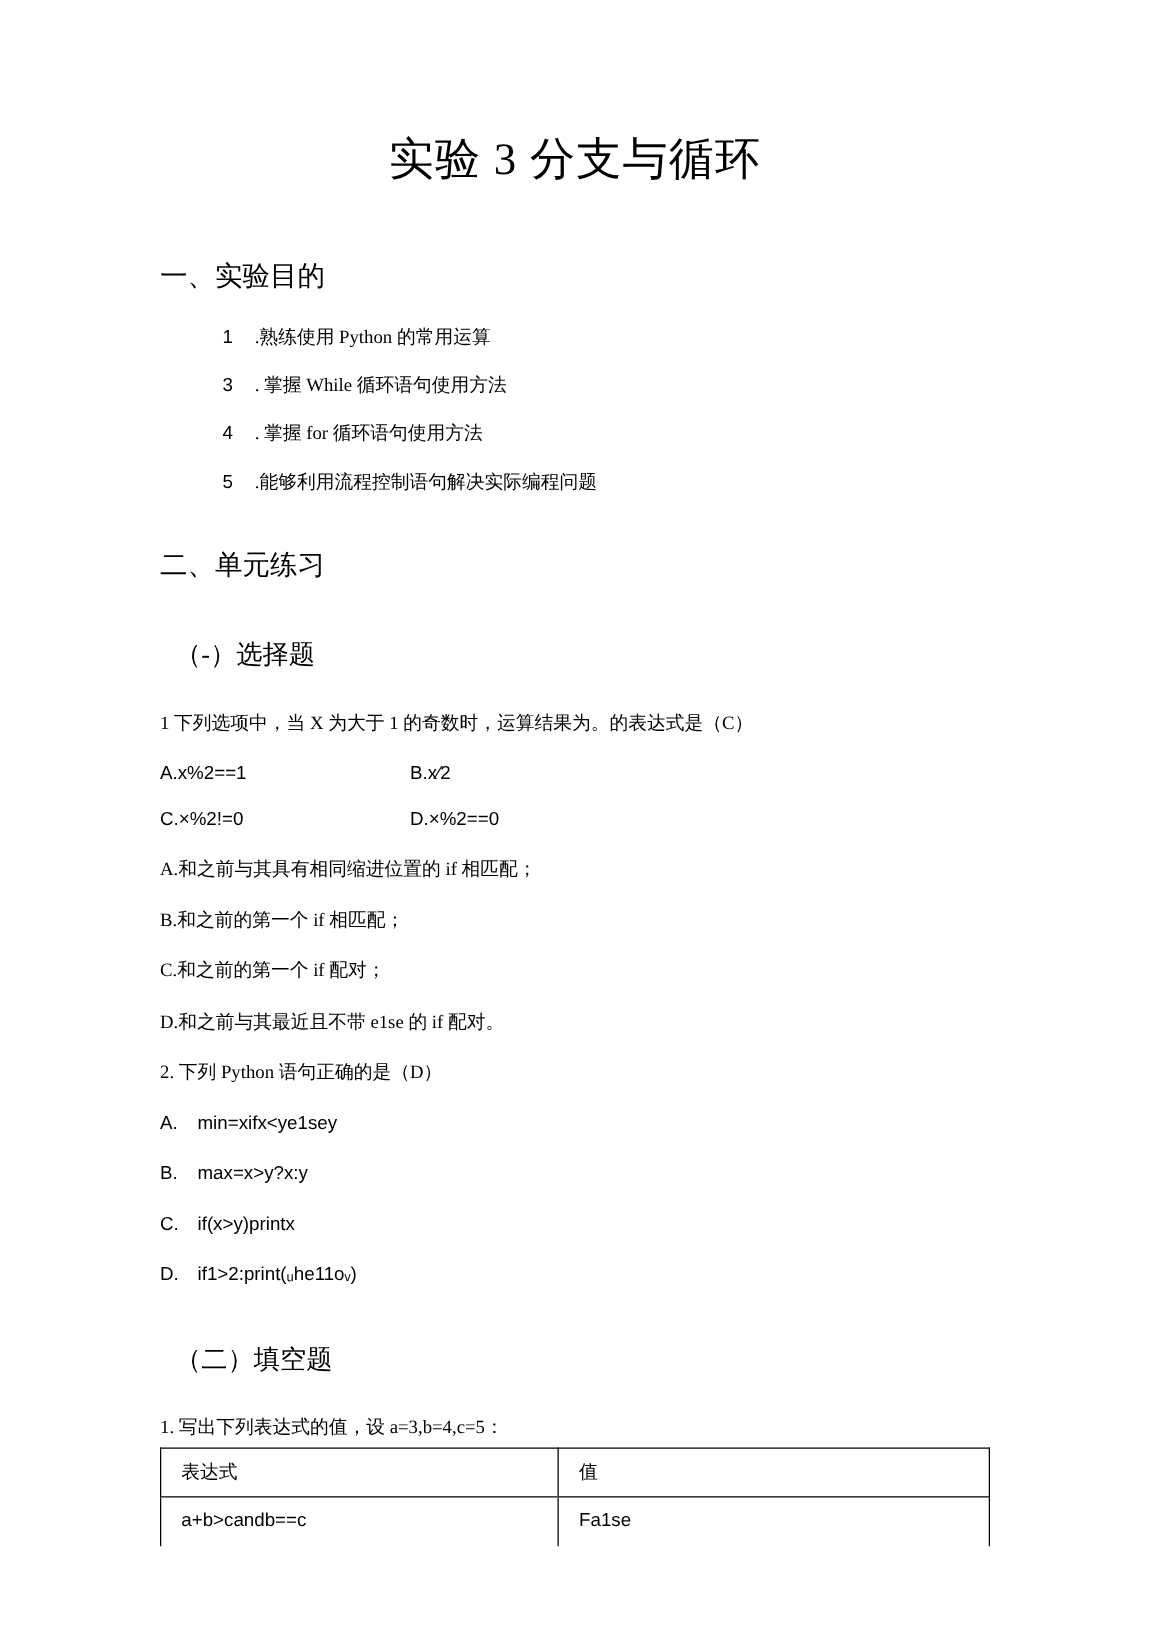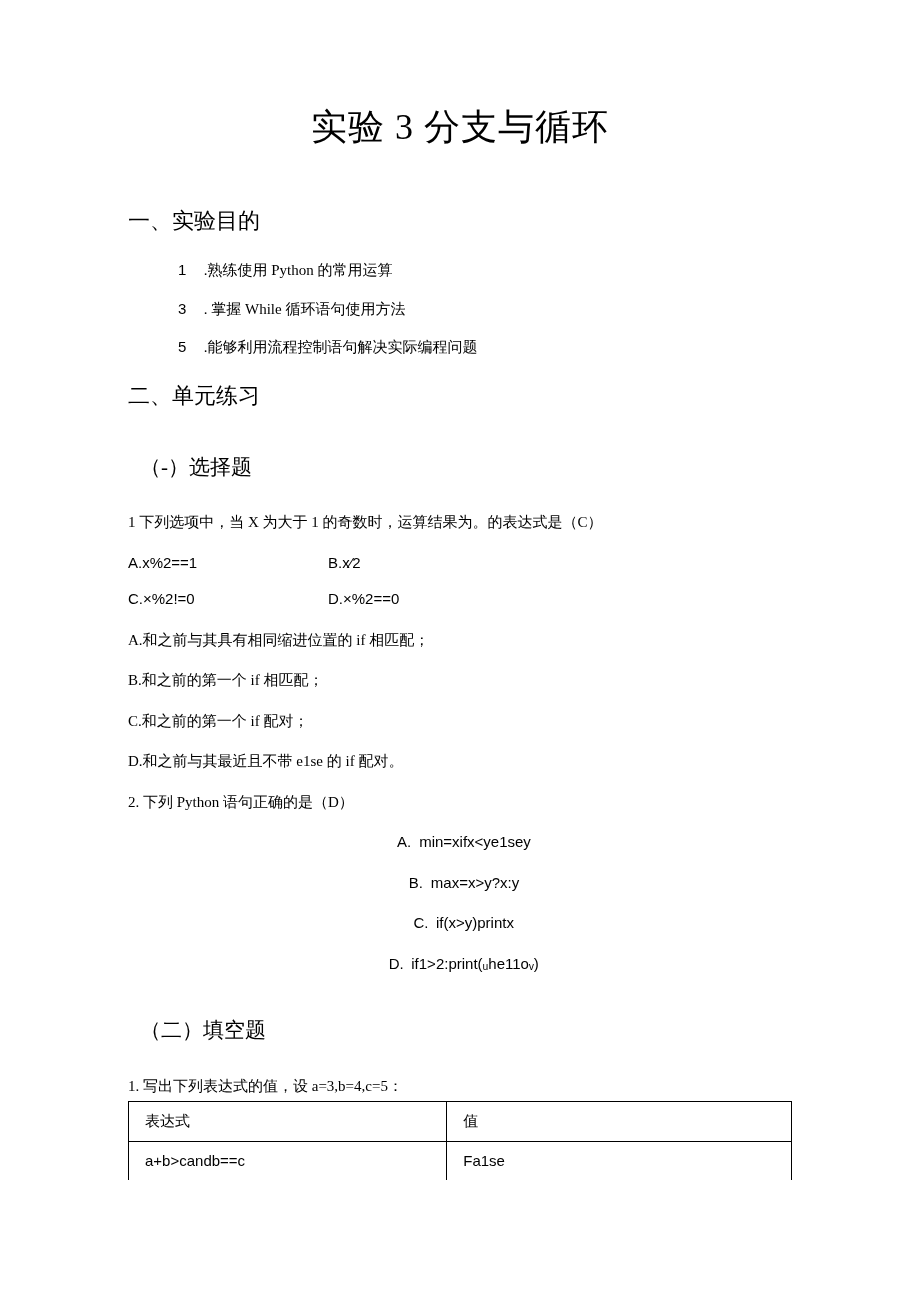--- a/index.html
+++ b/index.html
@@ -24,41 +24,41 @@
       margin-bottom: 22px;
       font-weight: normal;
     }
     .h2 {
       font-size: 21px;
       margin: 40px 0 28px 12px;
       font-weight: normal;
     }
     .objectives {
       margin-left: 50px;
-      margin-bottom: 20px;
+      margin-bottom: 38px;
     }
     .objectives li {
       list-style: none;
       margin-bottom: 16px;
       font-size: 15px;
     }
     .objectives .num {
       display: inline-block;
       width: 18px;
       text-align: left;
       margin-right: 4px;
       font-family: Arial, sans-serif;
     }
     .qblock { margin-bottom: 18px; }
     .qline { margin-bottom: 18px; }
     .opt-row { display: flex; margin-bottom: 14px; }
     .opt-row .col1 { width: 200px; }
     .opt-row .col2 { }
     .opt-single { margin-bottom: 18px; }
-    .opt-list { margin-bottom: 18px; text-align: center; }
+    .opt-list { margin-bottom: 18px; }
     .opt-list .letter {
       display: inline-block;
       width: 30px;
       font-family: Arial, sans-serif;
     }
     table {
       border-collapse: collapse;
       width: 100%;
       font-size: 15px;
     }
@@ -76,20 +76,21 @@
 </head>
 <body>
 
 <div class="title">实验 3 分支与循环</div>
 
 <div class="h1">一、实验目的</div>
 
 <ul class="objectives">
   <li><span class="num latin">1</span><span> .熟练使用 Python 的常用运算</span></li>
   <li><span class="num latin">3</span><span> . 掌握 While 循环语句使用方法</span></li>
+  <li><span class="num latin">4</span><span> . 掌握 for 循环语句使用方法</span></li>
   <li><span class="num latin">5</span><span> .能够利用流程控制语句解决实际编程问题</span></li>
 </ul>
 
 <div class="h1">二、单元练习</div>
 
 <div class="h2">（-）选择题</div>
 
 <div class="qblock">
   <div class="qline">1 下列选项中，当 X 为大于 1 的奇数时，运算结果为。的表达式是（C）</div>
   <div class="opt-row">

